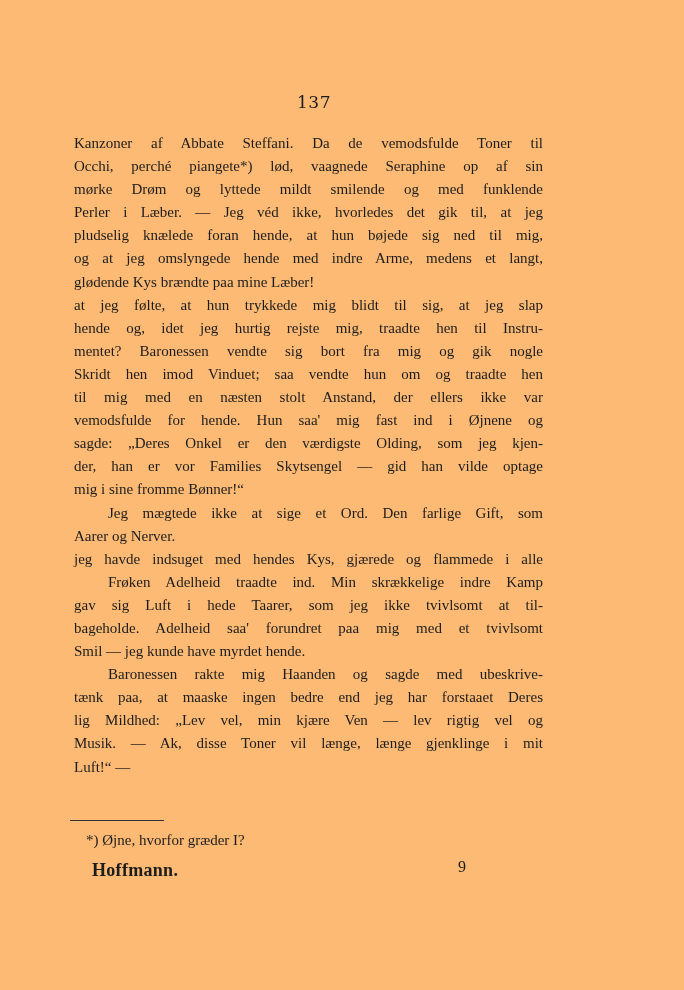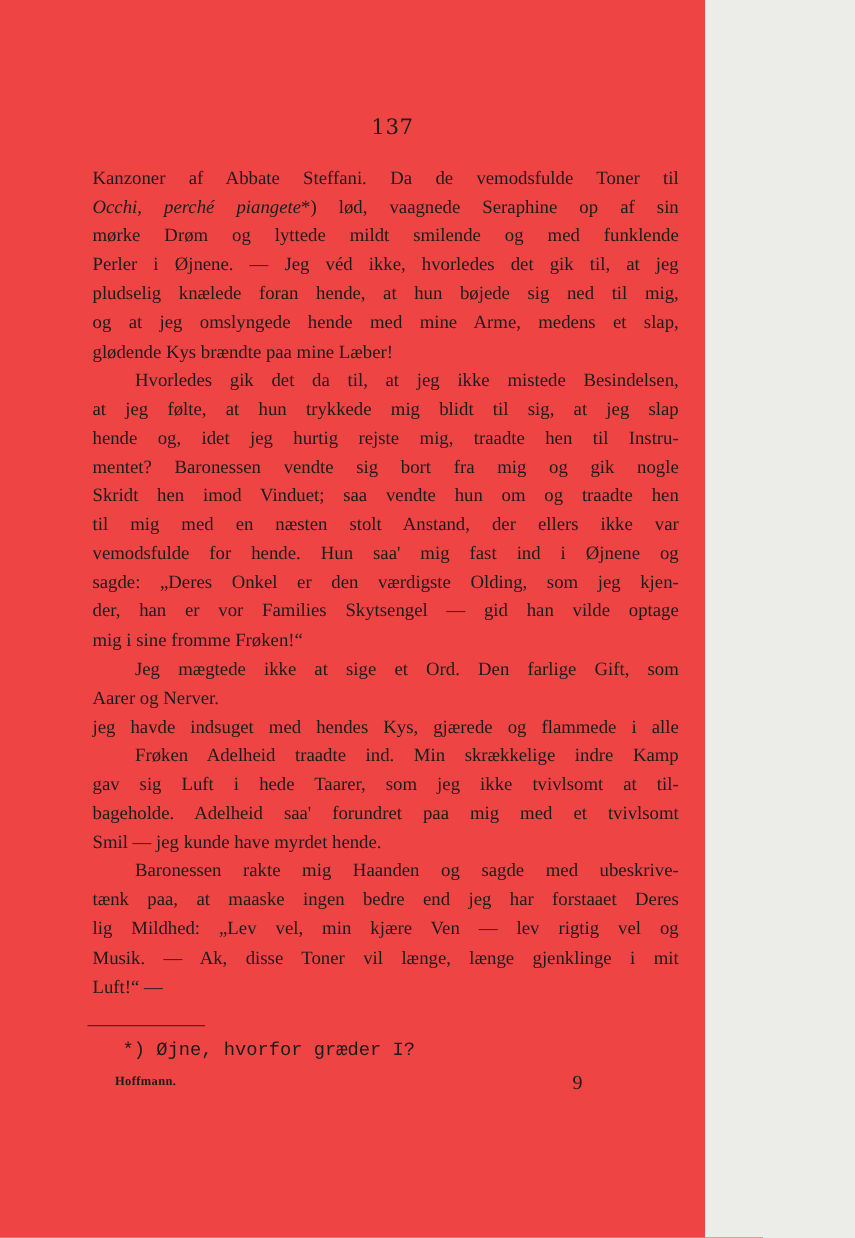--- a/index.html
+++ b/index.html
@@ -5,88 +5,86 @@
   html, body { margin: 0; padding: 0; }
   body {
     width: 684px; height: 990px;
     background: #ecece8;
     font-family: "DejaVu Serif", "Liberation Serif", serif;
     color: #1c1c1c;
     position: relative;
     overflow: hidden;
   }
   .page {
-    position: absolute; left: 0; top: 0; width: 564px; height: 990px;
-    background: #ef4444;
+    position: absolute; left: 0; top: 0; width: 684px; height: 990px;
+    background: #fdba74;
   }
   .page-number {
     position: absolute; top: 92px; left: 0; width: 628px;
     text-align: center; font-size: 17px; letter-spacing: 0.5px;
   }
   .body-text {
     position: absolute; left: 74px; top: 132px; width: 469px;
     font-family: "Liberation Serif", "DejaVu Serif", serif;
     font-size: 15px; line-height: 23.1px;
   }
   .line {
     display: block; white-space: nowrap;
     text-align: justify; text-align-last: justify;
     height: 23.1px;
   }
   .line.last { text-align-last: left; }
   .line.indent { padding-left: 34px; }
-  .it { font-style: italic; }
+  .it { }
   .footnote-rule {
     position: absolute; left: 70px; top: 820px; width: 94px; height: 0;
     border-top: 1.3px solid #333;
   }
   .footnote {
     position: absolute; left: 86px; top: 832px;
-    font-family: Liberation Mono, monospace;
+    font-family: Liberation Serif, serif;
     font-size: 15px;
-    margin-left: 12px;
   }
   .signature {
     position: absolute; left: 92px; top: 860px;
     font-family: "Liberation Serif", "DejaVu Serif", serif;
-    font-size: 10px; font-weight: bold; letter-spacing: 0.3px;
+    font-size: 18px; font-weight: bold; letter-spacing: 0.3px;
   }
   .signature-number {
     position: absolute; left: 458px; top: 858px;
     font-family: "Liberation Serif", "DejaVu Serif", serif;
     font-size: 16px;
   }
 </style>
 </head>
 <body>
 
 <div class="page">
   <div class="page-number">137</div>
 
   <div class="body-text" id="body">
       <div>
         <span class="line">Kanzoner af Abbate Steffani. Da de vemodsfulde Toner til</span>
         <span class="line"><span class="it">Occhi, perché piangete</span>*) lød, vaagnede Seraphine op af sin</span>
         <span class="line">mørke Drøm og lyttede mildt smilende og med funklende</span>
-        <span class="line">Perler i Øjnene. — Jeg véd ikke, hvorledes det gik til, at jeg</span>
+        <span class="line">Perler i Læber. — Jeg véd ikke, hvorledes det gik til, at jeg</span>
         <span class="line">pludselig knælede foran hende, at hun bøjede sig ned til mig,</span>
-        <span class="line">og at jeg omslyngede hende med mine Arme, medens et slap,</span>
+        <span class="line">og at jeg omslyngede hende med indre Arme, medens et langt,</span>
         <span class="line last">glødende Kys brændte paa mine Læber!</span>
       </div>
       <div>
-        <span class="line indent">Hvorledes gik det da til, at jeg ikke mistede Besindelsen,</span>
         <span class="line">at jeg følte, at hun trykkede mig blidt til sig, at jeg slap</span>
         <span class="line">hende og, idet jeg hurtig rejste mig, traadte hen til Instru-</span>
         <span class="line">mentet? Baronessen vendte sig bort fra mig og gik nogle</span>
         <span class="line">Skridt hen imod Vinduet; saa vendte hun om og traadte hen</span>
         <span class="line">til mig med en næsten stolt Anstand, der ellers ikke var</span>
         <span class="line">vemodsfulde for hende. Hun saa' mig fast ind i Øjnene og</span>
         <span class="line">sagde: „Deres Onkel er den værdigste Olding, som jeg kjen-</span>
         <span class="line">der, han er vor Families Skytsengel — gid han vilde optage</span>
-        <span class="line last">mig i sine fromme Frøken!“</span>
+        <span class="line last">mig i sine fromme Bønner!“</span>
       </div>
       <div>
         <span class="line indent">Jeg mægtede ikke at sige et Ord. Den farlige Gift, som</span>
         <span class="line last">Aarer og Nerver.</span>
         <span class="line">jeg havde indsuget med hendes Kys, gjærede og flammede i alle</span>
       </div>
       <div>
         <span class="line indent">Frøken Adelheid traadte ind. Min skrækkelige indre Kamp</span>
         <span class="line">gav sig Luft i hede Taarer, som jeg ikke tvivlsomt at til-</span>
         <span class="line">bageholde. Adelheid saa' forundret paa mig med et tvivlsomt</span>

